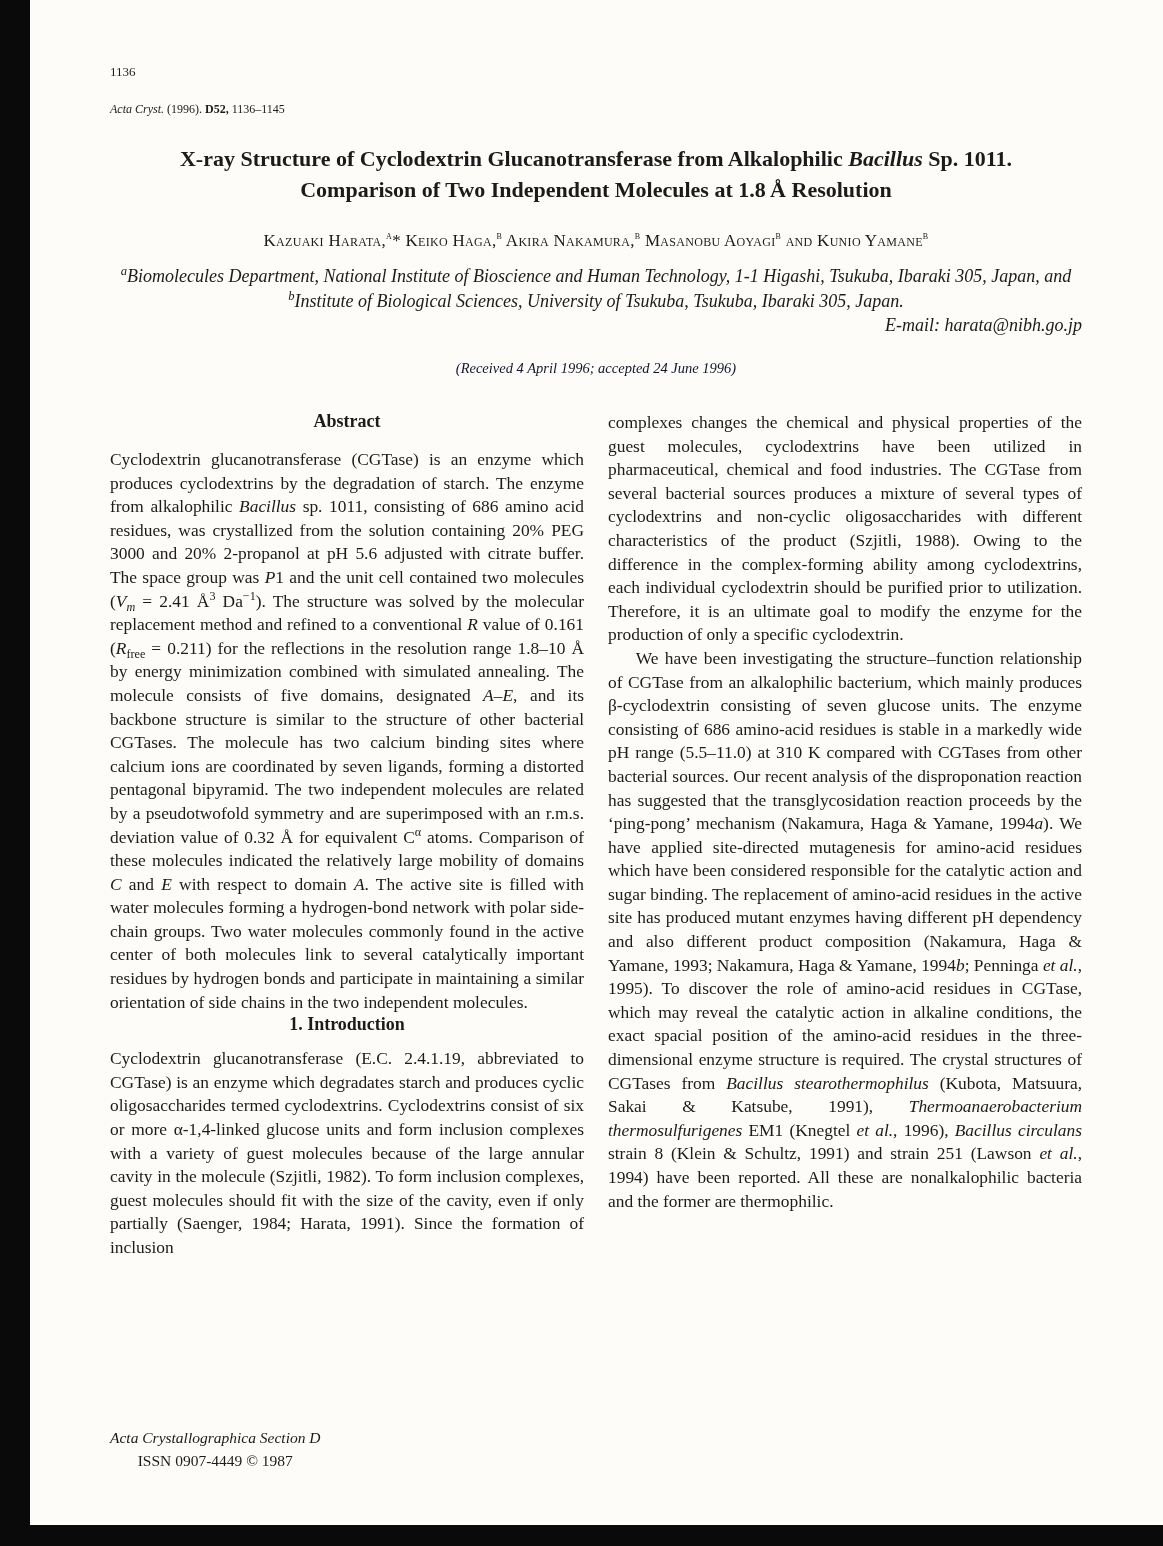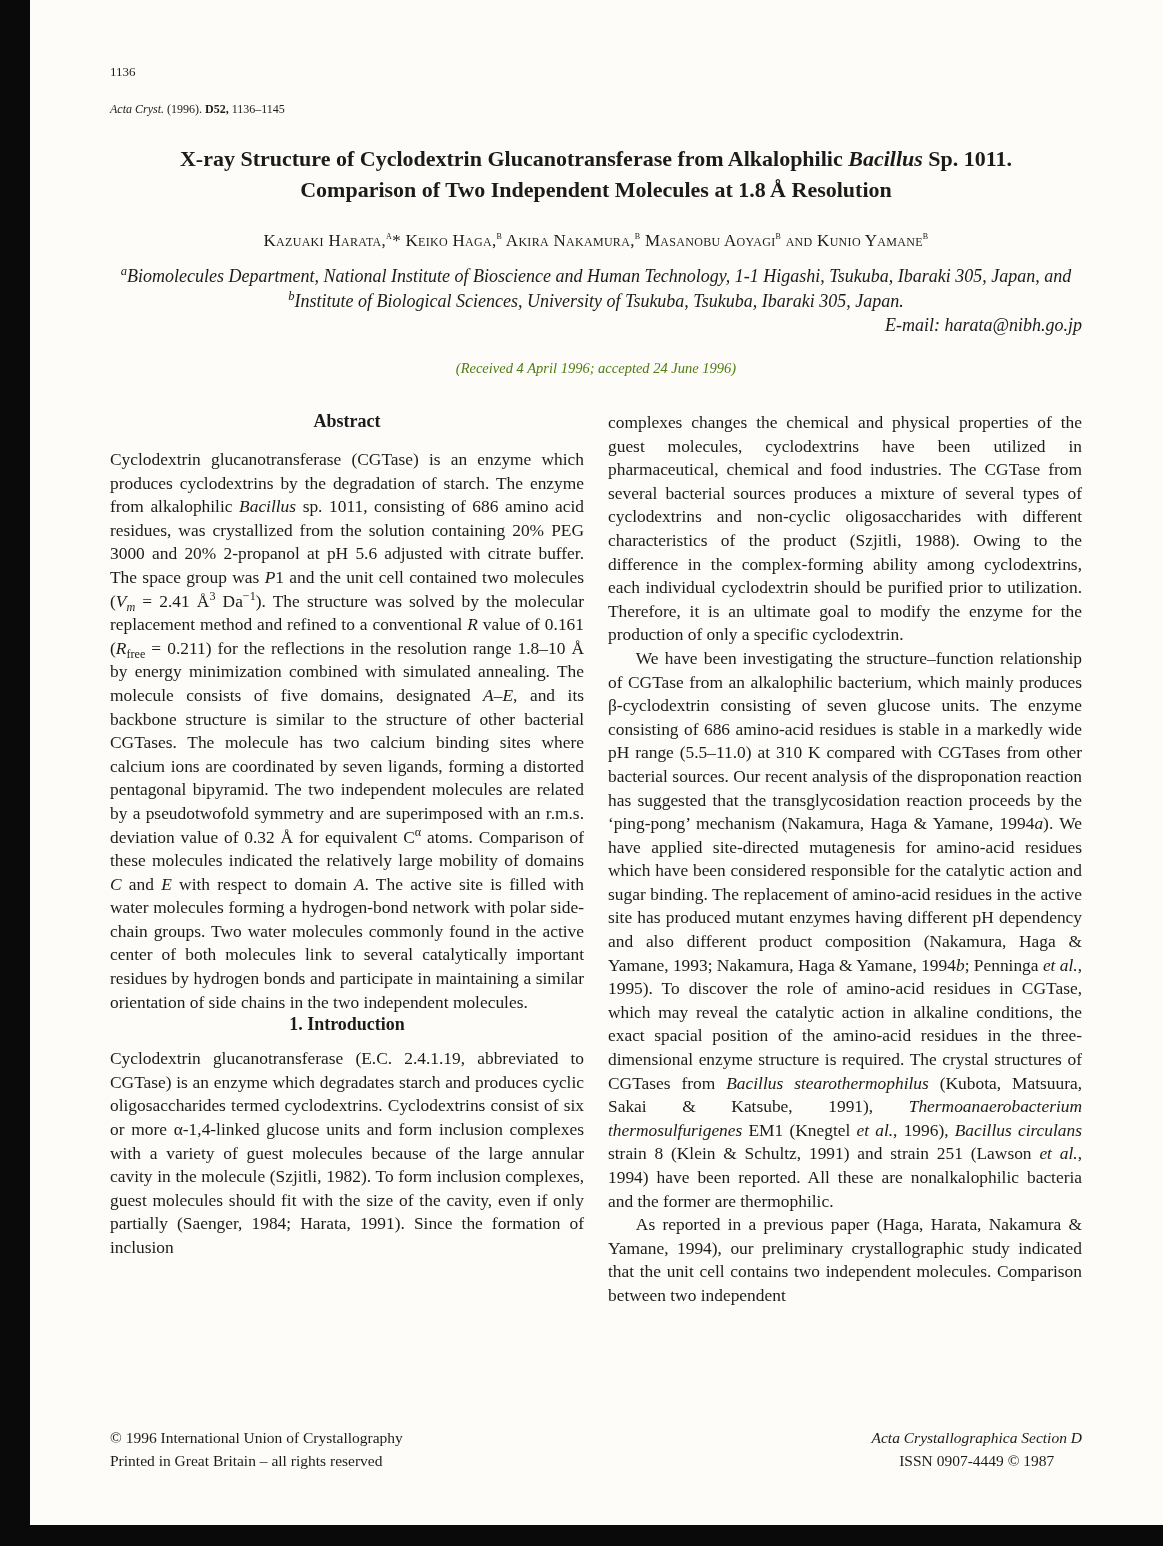--- a/index.html
+++ b/index.html
@@ -57,21 +57,21 @@
     margin-top:1px;
     text-align:right;
     font-style:italic;
     font-size:18px;
   }
   .received {
     margin-top:24px;
     text-align:center;
     font-style:italic;
     font-size:14.5px;
-    color:#4d7c0f;
+    color:#0f172a;
   }
   .columns {
     margin-top:34px;
     display:flex;
     gap:24px;
   }
   .col { width:474px; }
   .section-heading {
     text-align:center;
     font-size:18px;
@@ -120,28 +120,23 @@
       <div class="col">
         <h2 class="section-heading">Abstract</h2>
         <p class="para">Cyclodextrin glucanotransferase (CGTase) is an enzyme which produces cyclodextrins by the degradation of starch. The enzyme from alkalophilic <i>Bacillus</i> sp. 1011, consisting of 686 amino acid residues, was crystallized from the solution containing 20% PEG 3000 and 20% 2-propanol at pH 5.6 adjusted with citrate buffer. The space group was <i>P</i>1 and the unit cell contained two molecules (<i>V<sub>m</sub></i> = 2.41 Å<sup>3</sup> Da<sup>−1</sup>). The structure was solved by the molecular replacement method and refined to a conventional <i>R</i> value of 0.161 (<i>R</i><sub>free</sub> = 0.211) for the reflections in the resolution range 1.8–10 Å by energy minimization combined with simulated annealing. The molecule consists of five domains, designated <i>A</i>–<i>E</i>, and its backbone structure is similar to the structure of other bacterial CGTases. The molecule has two calcium binding sites where calcium ions are coordinated by seven ligands, forming a distorted pentagonal bipyramid. The two independent molecules are related by a pseudotwofold symmetry and are superimposed with an r.m.s. deviation value of 0.32 Å for equivalent C<sup>α</sup> atoms. Comparison of these molecules indicated the relatively large mobility of domains <i>C</i> and <i>E</i> with respect to domain <i>A</i>. The active site is filled with water molecules forming a hydrogen-bond network with polar side-chain groups. Two water molecules commonly found in the active center of both molecules link to several catalytically important residues by hydrogen bonds and participate in maintaining a similar orientation of side chains in the two independent molecules.</p>
         <h2 class="section-heading intro">1. Introduction</h2>
         <p class="para">Cyclodextrin glucanotransferase (E.C. 2.4.1.19, abbreviated to CGTase) is an enzyme which degradates starch and produces cyclic oligosaccharides termed cyclodextrins. Cyclodextrins consist of six or more α-1,4-linked glucose units and form inclusion complexes with a variety of guest molecules because of the large annular cavity in the molecule (Szjitli, 1982). To form inclusion complexes, guest molecules should fit with the size of the cavity, even if only partially (Saenger, 1984; Harata, 1991). Since the formation of inclusion</p>
       </div>
 
       <div class="col">
         <p class="para">complexes changes the chemical and physical properties of the guest molecules, cyclodextrins have been utilized in pharmaceutical, chemical and food industries. The CGTase from several bacterial sources produces a mixture of several types of cyclodextrins and non-cyclic oligosaccharides with different characteristics of the product (Szjitli, 1988). Owing to the difference in the complex-forming ability among cyclodextrins, each individual cyclodextrin should be purified prior to utilization. Therefore, it is an ultimate goal to modify the enzyme for the production of only a specific cyclodextrin.</p>
         <p class="para indent">We have been investigating the structure–function relationship of CGTase from an alkalophilic bacterium, which mainly produces β-cyclodextrin consisting of seven glucose units. The enzyme consisting of 686 amino-acid residues is stable in a markedly wide pH range (5.5–11.0) at 310 K compared with CGTases from other bacterial sources. Our recent analysis of the disproponation reaction has suggested that the transglycosidation reaction proceeds by the ‘ping-pong’ mechanism (Nakamura, Haga &amp; Yamane, 1994<i>a</i>). We have applied site-directed mutagenesis for amino-acid residues which have been considered responsible for the catalytic action and sugar binding. The replacement of amino-acid residues in the active site has produced mutant enzymes having different pH dependency and also different product composition (Nakamura, Haga &amp; Yamane, 1993; Nakamura, Haga &amp; Yamane, 1994<i>b</i>; Penninga <i>et al.</i>, 1995). To discover the role of amino-acid residues in CGTase, which may reveal the catalytic action in alkaline conditions, the exact spacial position of the amino-acid residues in the three-dimensional enzyme structure is required. The crystal structures of CGTases from <i>Bacillus stearothermophilus</i> (Kubota, Matsuura, Sakai &amp; Katsube, 1991), <i>Thermoanaerobacterium thermosulfurigenes</i> EM1 (Knegtel <i>et al.</i>, 1996), <i>Bacillus circulans</i> strain 8 (Klein &amp; Schultz, 1991) and strain 251 (Lawson <i>et al.</i>, 1994) have been reported. All these are nonalkalophilic bacteria and the former are thermophilic.</p>
-        <p class="para indent">As reported in a previous paper (Haga, Harata, Nakamura &amp; Yamane, 1994), our preliminary crystallographic study indicated that the unit cell contains two independent molecules. Comparison between two independent</p>
       </div>
     </div>
   </div>
 
   <div class="footer">
-    <div class="footer-left">
-      <div>© 1996 International Union of Crystallography</div>
-      <div>Printed in Great Britain – all rights reserved</div>
-    </div>
     <div class="footer-right">
       <div class="italic">Acta Crystallographica Section D</div>
       <div>ISSN 0907-4449   © 1987</div>
     </div>
   </div>
 </div>
 
 </body></html>

